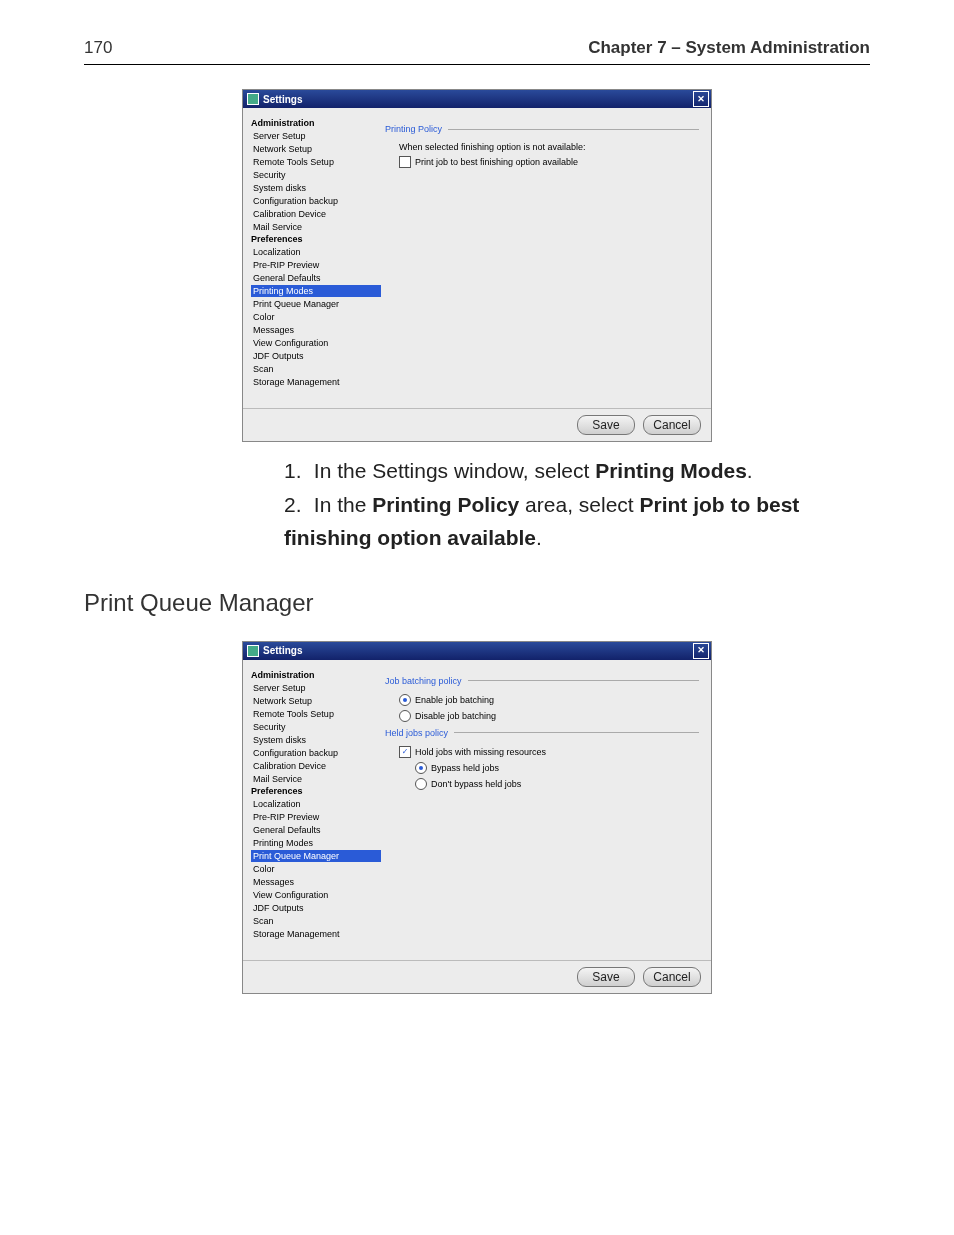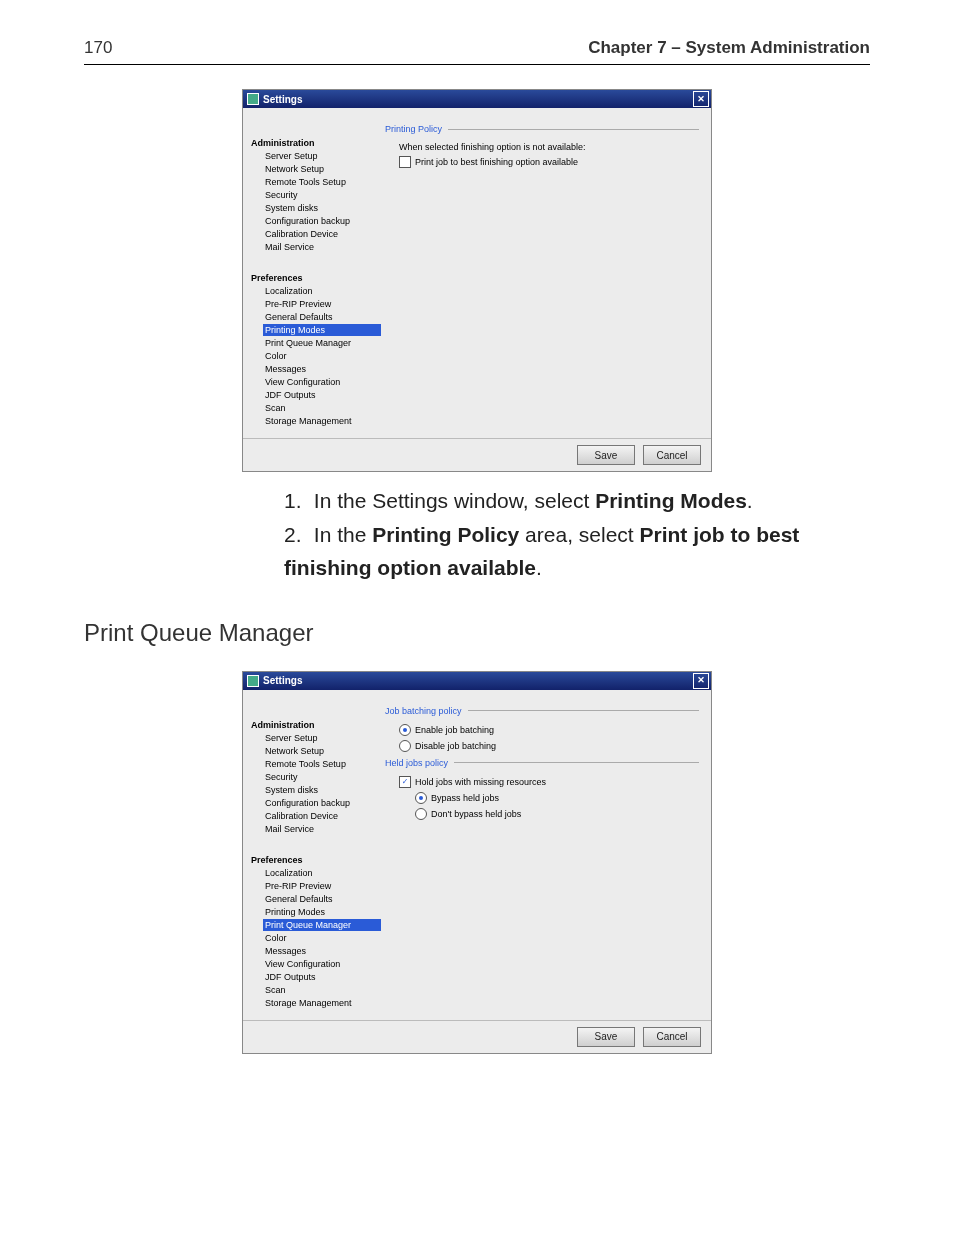--- a/index.html
+++ b/index.html
@@ -7,36 +7,36 @@
 .header-row{display:flex;justify-content:space-between;align-items:center;font-size:17px;color:#333;padding-bottom:6px;border-bottom:1px solid #000}
 .header-row .pg{font-weight:400}
 .header-row .chap{font-weight:700}
 .screenshot{width:468px;margin:24px auto 10px auto;border:1px solid #888;background:#eab308;font-family:Tahoma,Arial,sans-serif}
 .titlebar{height:18px;background:linear-gradient(#2a4a9a,#12226a);color:#fff;display:flex;align-items:center;padding:0 2px 0 4px;font-size:10px;font-weight:bold}
 .titlebar .ticon{width:12px;height:12px;background:#4a8;display:inline-block;margin-right:4px;border:1px solid #fff;box-sizing:border-box}
 .titlebar .spacer{flex:1}
 .titlebar .closebtn{width:14px;height:14px;border:1px solid #fff;display:flex;align-items:center;justify-content:center;font-size:9px;line-height:1;cursor:default}
 .dlg-body{display:flex;background:#ececec;min-height:300px}
 .sidebar{width:130px;padding:10px 0 10px 8px;font-size:9px;color:#000}
-.sb-head{font-weight:bold;margin:20px 0 2px 0}
+.sb-head{font-weight:bold;margin:0 0 2px 0}
 .sb-item{padding:1px 2px;margin:1px 0;cursor:default}
-.sb-item.indent{margin-left:12px}
+.sb-item.indent{margin-left:0}
 .sb-item.selected{background:#2a5bd7;color:#fff}
 .content{flex:1;padding:10px 12px 10px 4px;font-size:9px;color:#000}
 .group-line{display:flex;align-items:center;margin:6px 0 8px 0}
 .group-line .lbl{color:#2a5bd7;margin-right:6px;white-space:nowrap}
 .group-line .hr{flex:1;border-top:1px solid #aaa;height:0}
 .content .row{margin:4px 0 4px 14px;display:flex;align-items:center;gap:4px}
 .content .row.sub{margin-left:30px}
 .chk{width:10px;height:10px;border:1px solid #555;background:#fff;display:inline-flex;align-items:center;justify-content:center;font-size:8px;line-height:1;color:#2a5bd7}
 .chk.checked::before{content:"✓"}
 .radio{width:10px;height:10px;border:1px solid #555;border-radius:50%;background:#fff;display:inline-flex;align-items:center;justify-content:center}
 .radio.sel::before{content:"";width:4px;height:4px;border-radius:50%;background:#2a5bd7}
 .dlg-footer{background:#ececec;border-top:1px solid #bbb;padding:6px 10px;display:flex;justify-content:flex-end;gap:8px}
-.btn{min-width:56px;height:18px;border:1px solid #777;border-radius:0;background:linear-gradient(#f4f4f4,#cfcfcf);font-size:10px;display:flex;align-items:center;justify-content:center;cursor:default}
+.btn{min-width:56px;height:18px;border:1px solid #777;border-radius:9px;background:linear-gradient(#f4f4f4,#cfcfcf);font-size:12px;display:flex;align-items:center;justify-content:center;cursor:default}
 .instructions{margin:12px 0 0 200px;font-size:21px;color:#222;line-height:1.6}
 .instructions .num{display:inline-block;width:24px}
 .instructions b{font-weight:600}
 .section-h2{font-size:24px;font-weight:400;color:#333;margin:34px 0 0 0}
 </style>
 </head>
 <body>
 
 <div class="page">
 

